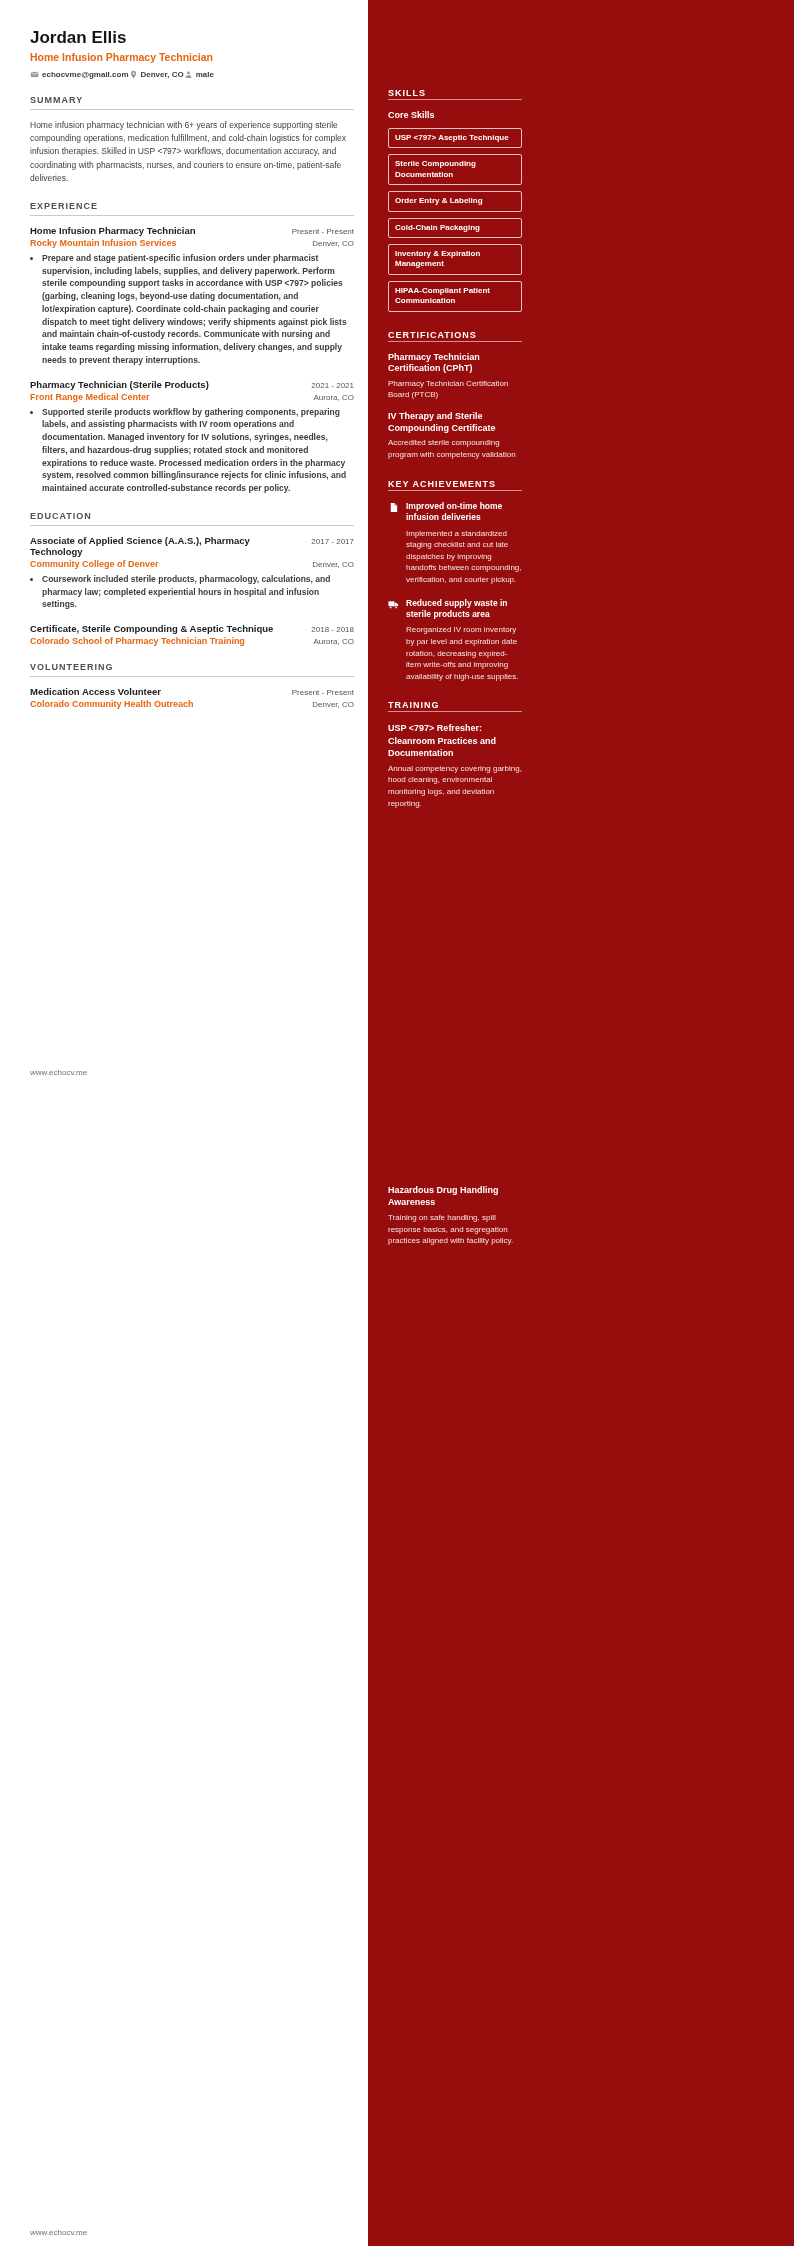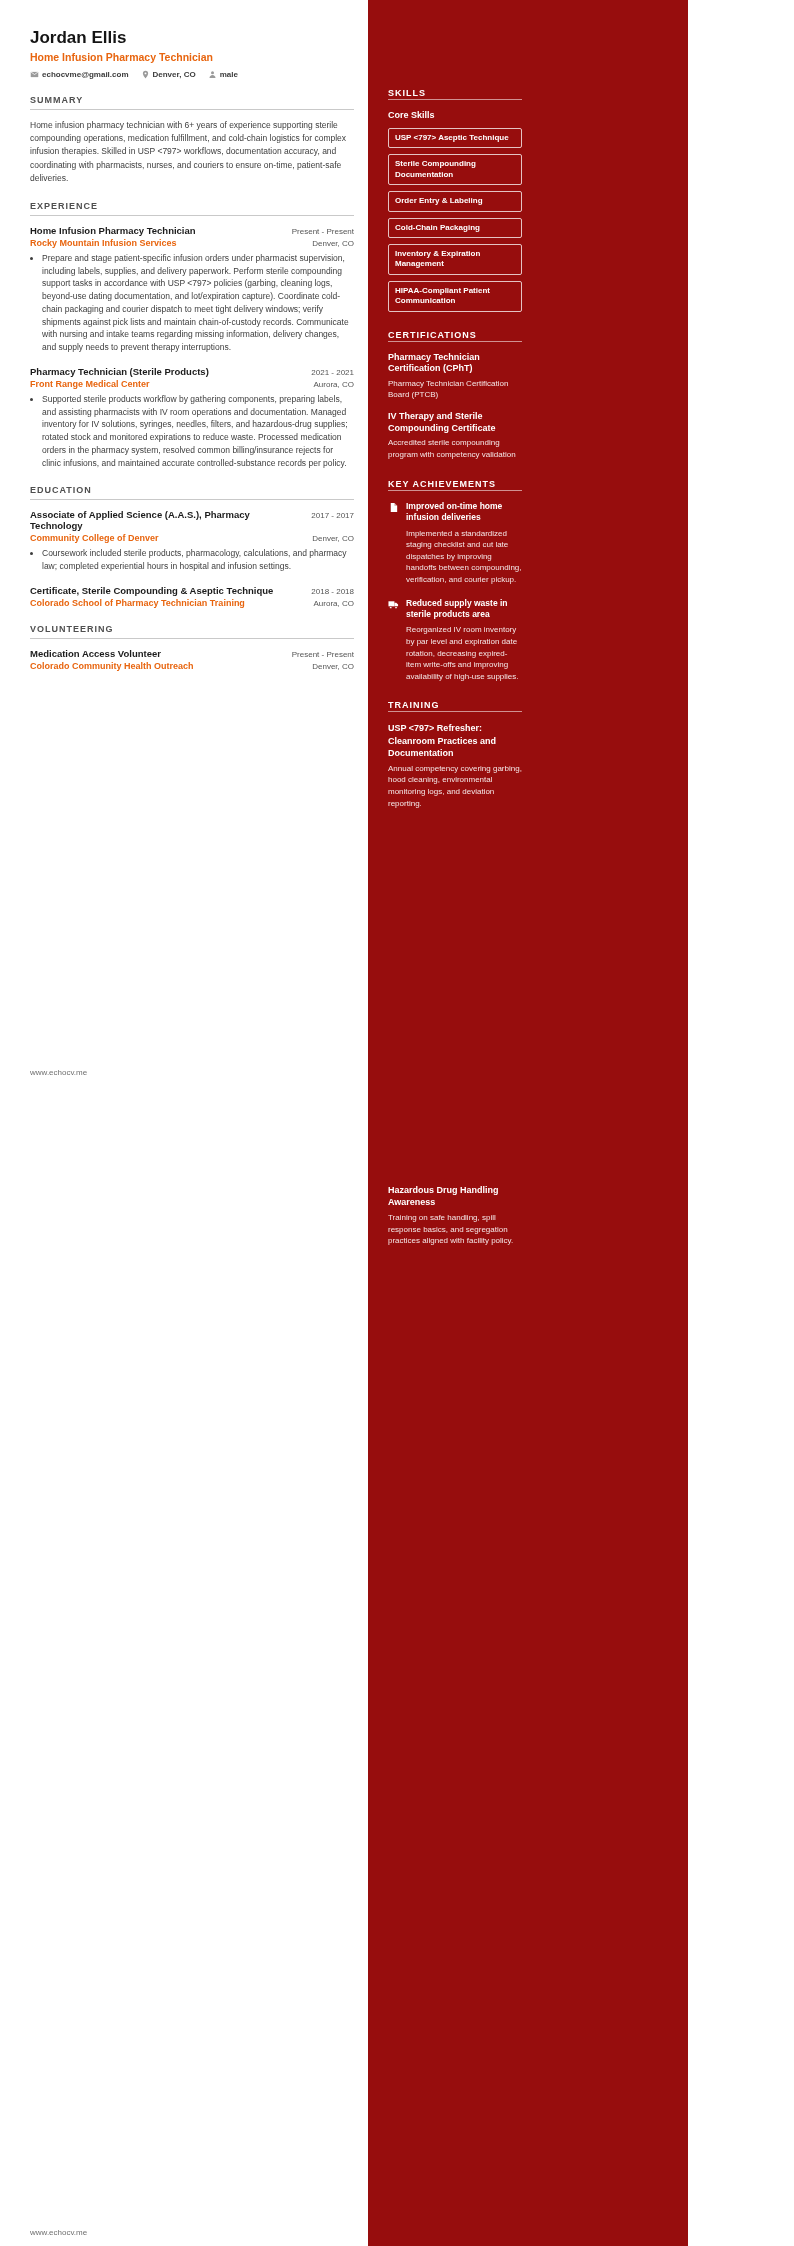--- a/index.html
+++ b/index.html
@@ -1,37 +1,37 @@
 <!DOCTYPE html>
 <html style="--accent: #e8650f; --sidebar-bg: #970d0d;"><head>
 <meta charset="utf-8">
 <style>
   * { margin:0; padding:0; box-sizing:border-box; }
   html,body { background:#ffffff; }
   body { width:794px; font-family:"Liberation Sans", sans-serif; -webkit-font-smoothing:antialiased; }
-  .page { position:relative; width:688px; height:2246px; display:flex; overflow:hidden; background:#fff; }
+  .page { position:relative; width:794px; height:2246px; display:flex; overflow:hidden; background:#fff; }
 
   
   .main { width:368px; padding:28px 14px 0 30px; }
   .name { font-size:17px; font-weight:bold; color:#141414; }
   .job-title { font-size:10.5px; font-weight:bold; color:var(--accent); margin-top:3px; }
-  .contact { display:flex; align-items:flex-start; gap:12px; margin-top:7px; }
+  .contact { display:flex; align-items:flex-start; gap:0; margin-top:7px; }
   .contact-item { display:flex; align-items:center; gap:3px; font-size:8px; font-weight:bold; color:#3c3c3c; }
   .cicon { width:9px; height:9px; flex:none; }
 
   .section { margin-top:16px; }
   .sec-heading { font-size:9px; font-weight:bold; color:#4f4f4f; letter-spacing:1px; padding-bottom:4px; border-bottom:1px solid #c9c9c9; margin-bottom:9px; }
   .body-text { font-size:8.5px; line-height:1.55; color:#3d3d3d; }
 
   .item + .item { margin-top:12px; }
   .item-row { display:flex; justify-content:space-between; align-items:baseline; }
   .item-title { font-size:9.5px; font-weight:bold; color:#1c1c1c; }
   .item-date, .item-loc { font-size:8px; color:#555; white-space:nowrap; margin-left:8px; }
   .item-company { font-size:9px; font-weight:bold; color:var(--accent); margin-top:2px; }
-  .bullets { margin:4px 0 0 12px; }
+  .bullets { margin:4px 0 0 12px;font-weight:bold; }
   .bullets li { font-size:8.5px; line-height:1.5; color:#3d3d3d; }
 
   .langs { display:flex; gap:12px; }
   .lang { width:156px; }
   .lang-row { display:flex; align-items:baseline; gap:6px; padding-bottom:4px; }
   .lang-name { font-size:9.5px; color:#222; }
   .lang-level { font-size:8px; color:#666; }
   .lang-bar { height:2.5px; background:#e4e4e4; }
   .lang-fill { height:100%; background:var(--accent); }
 

